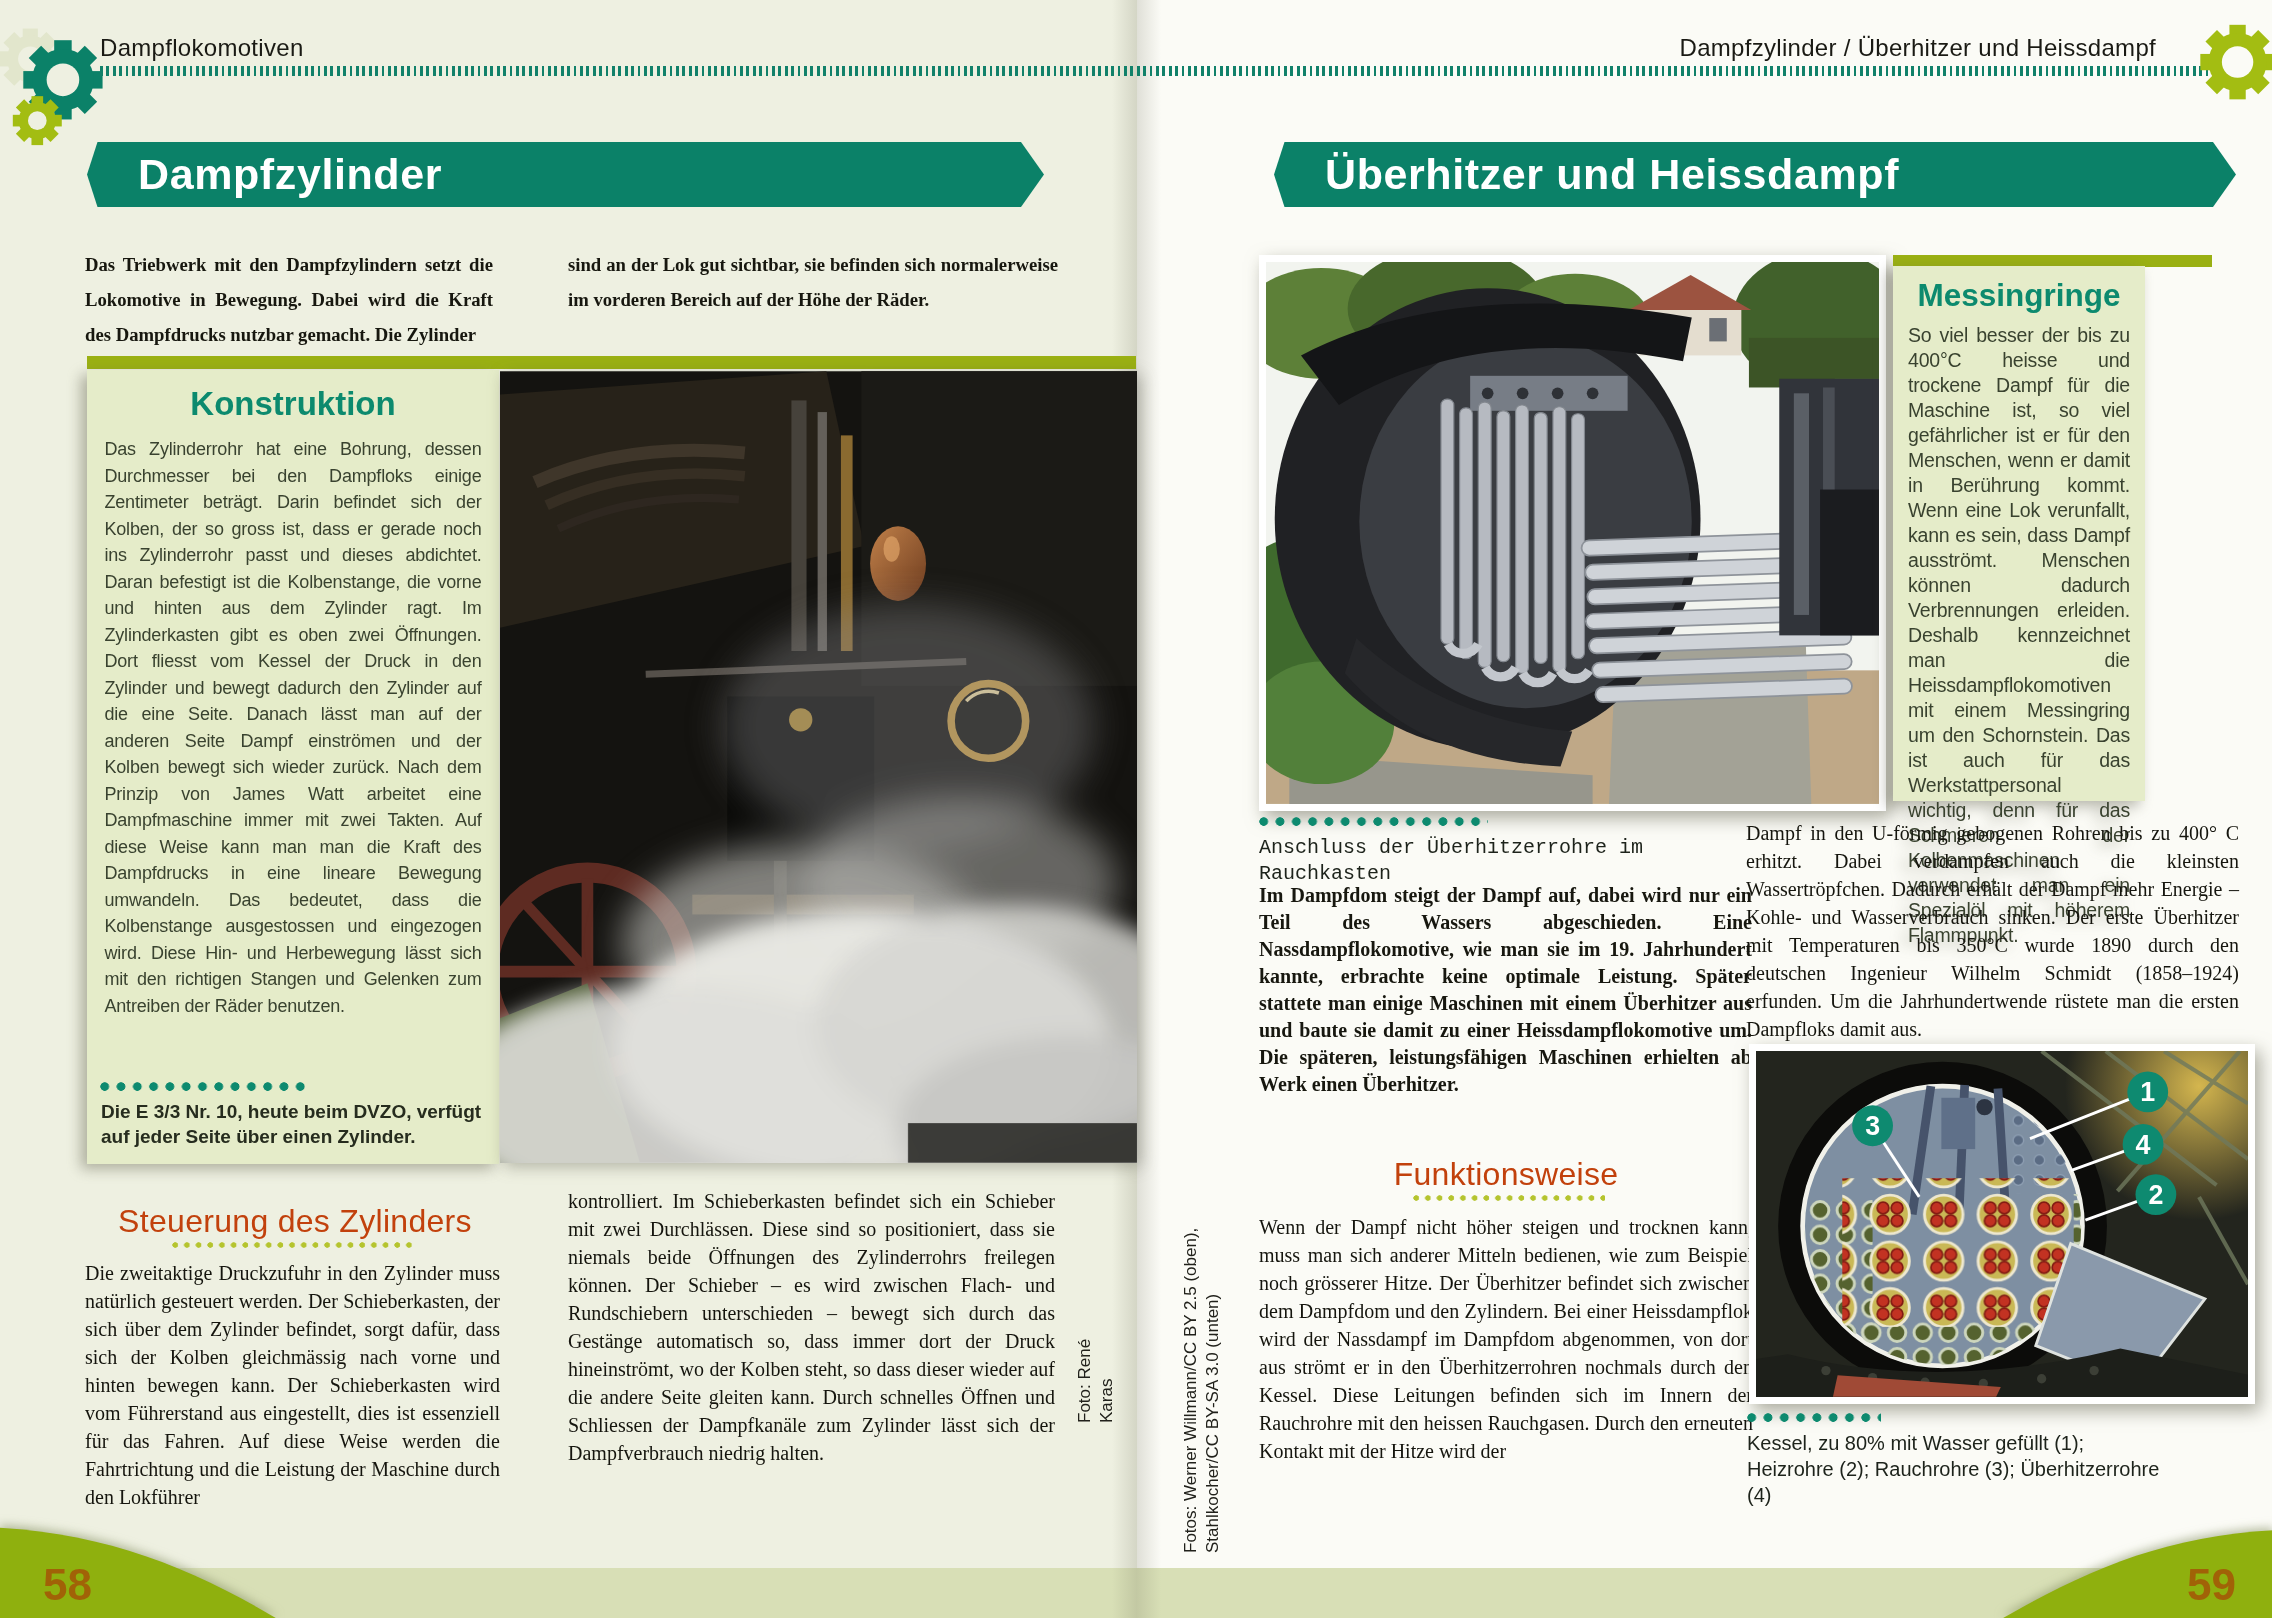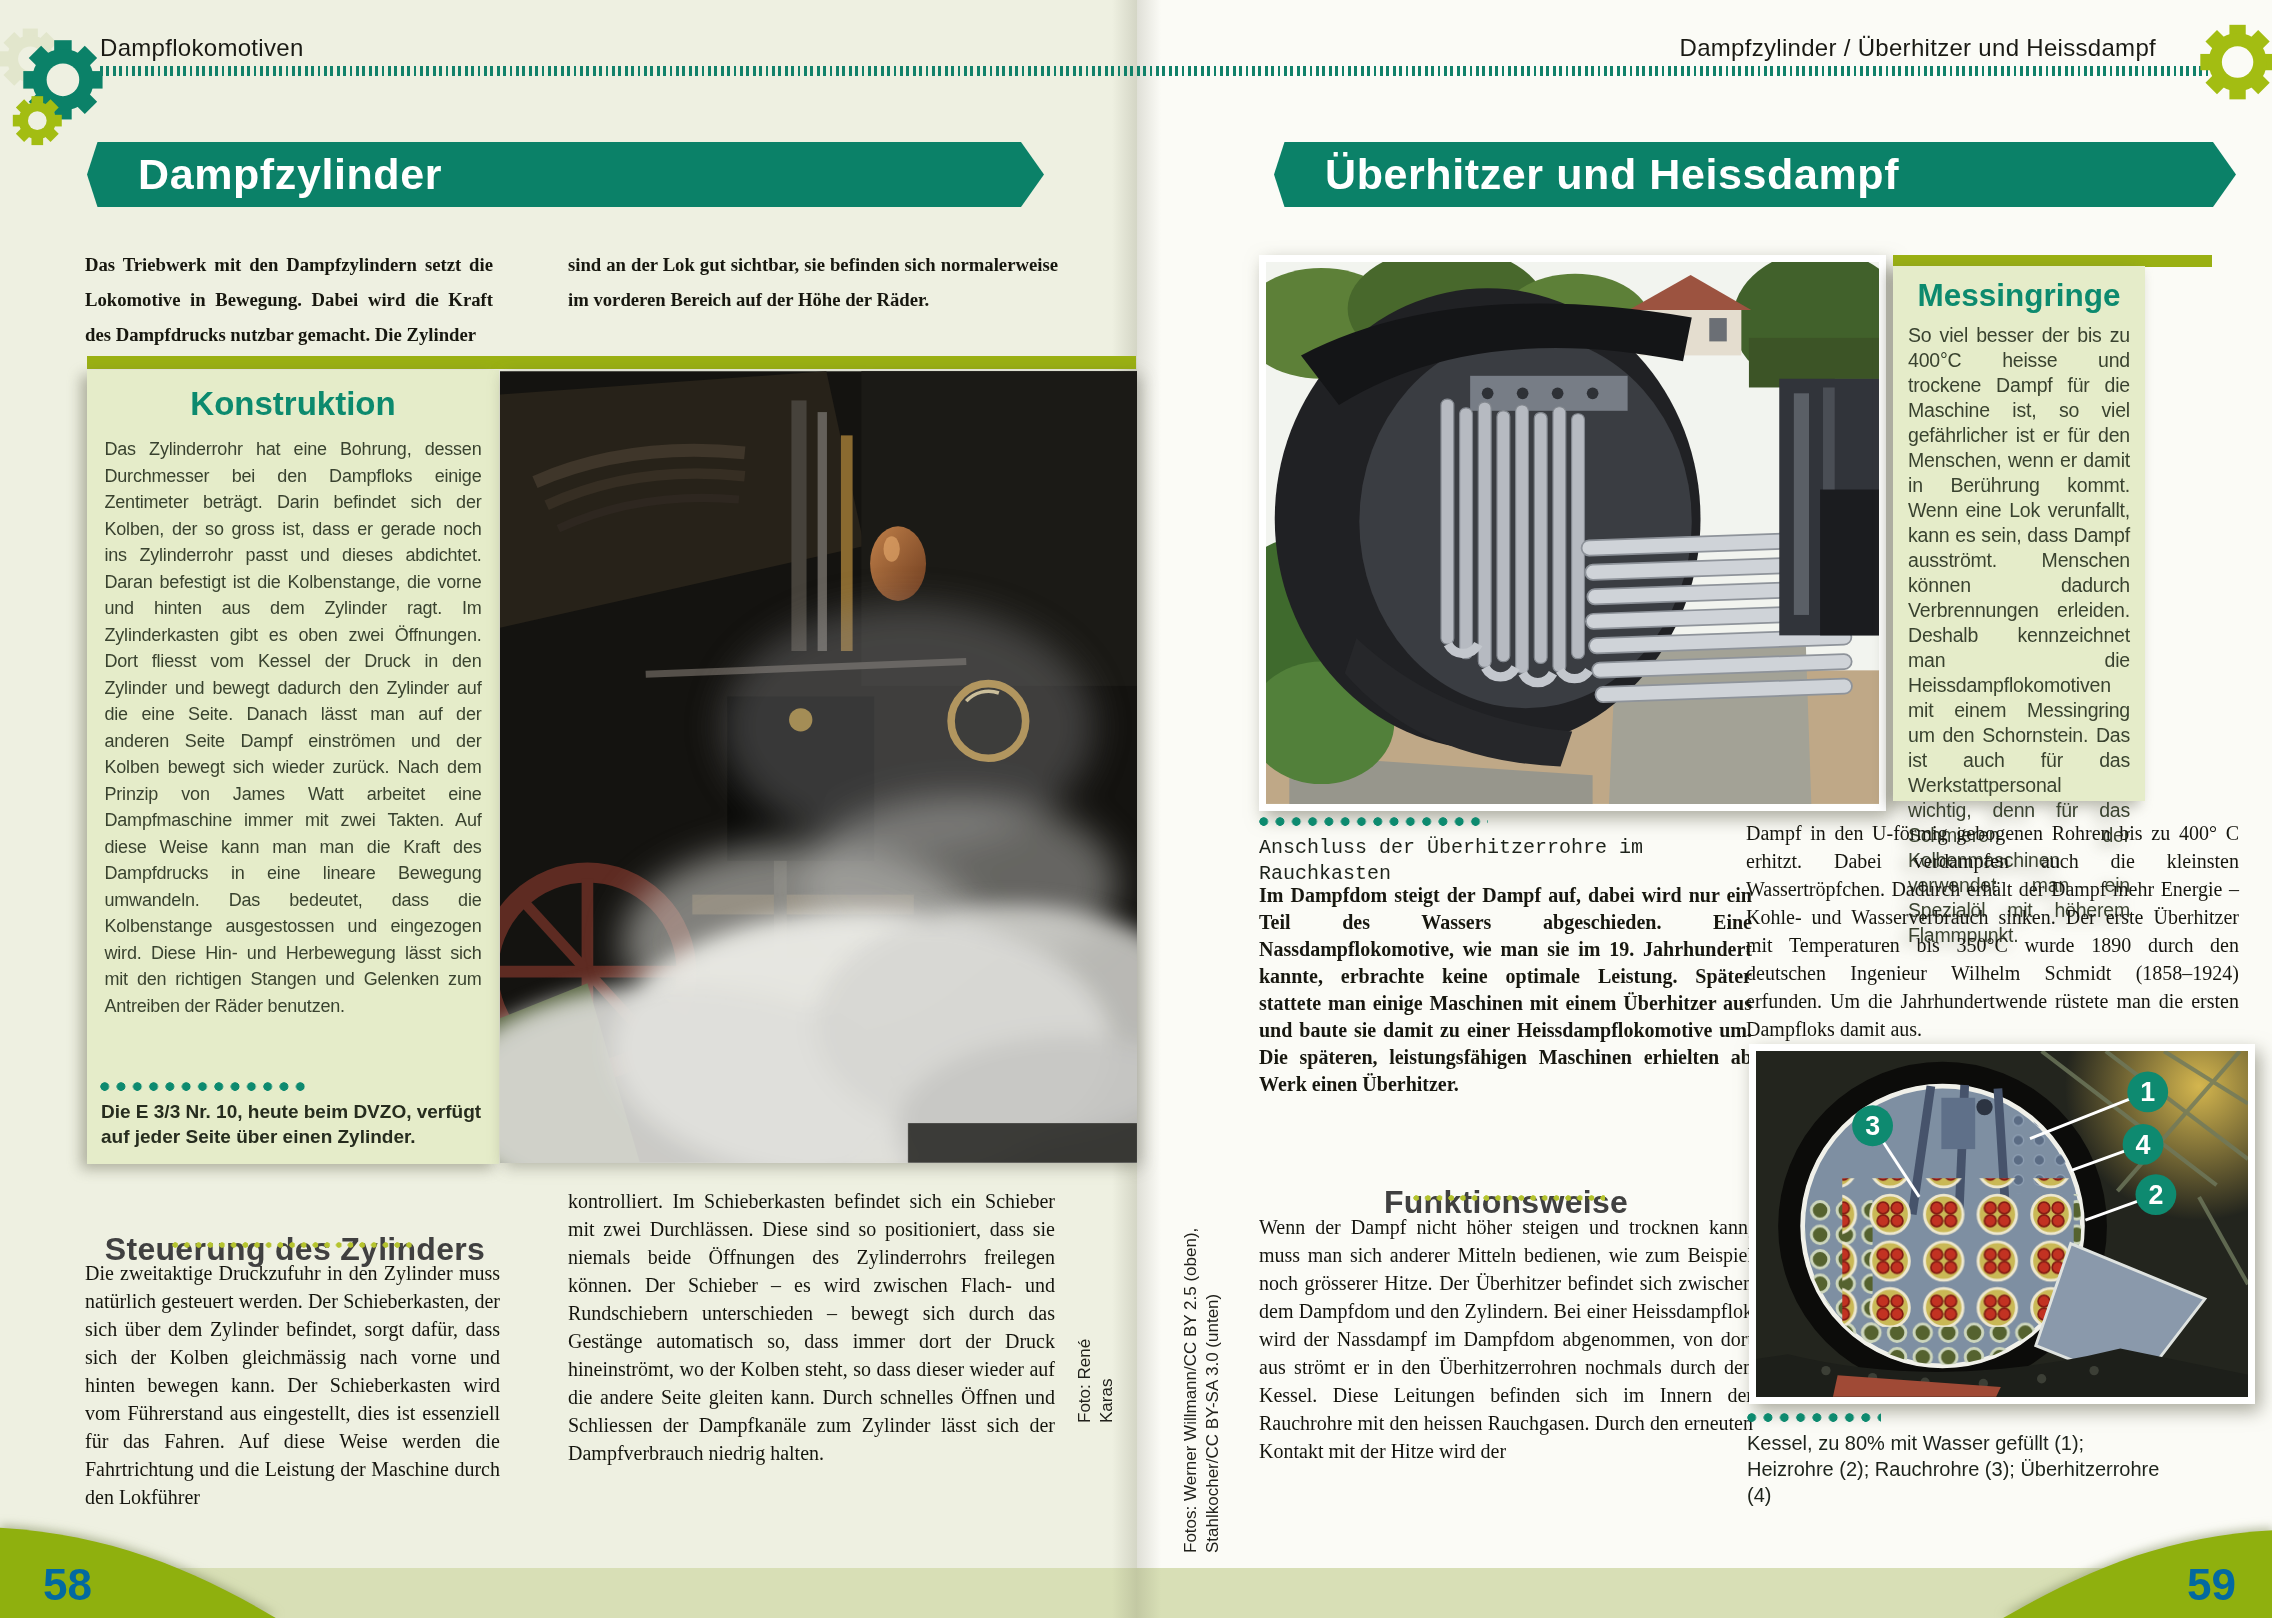--- a/index.html
+++ b/index.html
@@ -22,34 +22,34 @@
             filter:drop-shadow(0 3.5px 2.9px rgba(80,80,60,.40)); }
 
   .serif      { font-family:"Liberation Serif","DejaVu Serif",serif; font-size:20px; line-height:28px; color:#15150e; text-align:justify; }
   .serif-bold { font-family:"Liberation Serif","DejaVu Serif",serif; font-weight:700; font-size:18.7px; line-height:35px; color:#17170f; text-align:justify; }
 
   .limebar { background:#9ab013; }
   .greenbox { background:#e5ecc9; filter:drop-shadow(-5.2px 5.8px 7px rgba(95,95,75,.45)); display:flex; flex-direction:column; }
   .boxtitle { text-align:center; font-weight:700; color:#0c8a6e; }
   .boxbody  { color:#39422f; text-align:justify; }
 
-  .section-title { text-align:center; font-size:32px; font-weight:700; color:#404040; letter-spacing:0.3px;margin-top:28px; }
+  .section-title { text-align:center; font-size:32px; font-weight:400; color:#c2410c; letter-spacing:0.3px; }
 
   .dots-teal { height:9.3px; background-image:radial-gradient(circle at 4.7px 4.7px,#0d8a6f 4.1px,rgba(0,0,0,0) 4.7px);
                background-size:16.3px 9.3px; background-repeat:repeat-x; }
   .dots-lime { height:6.4px; background-image:radial-gradient(circle at 3.2px 3.2px,#b5c42e 2.6px,rgba(0,0,0,0) 3.2px);
                background-size:11.7px 6.4px; background-repeat:repeat-x; }
 
   .caption { font-size:20px; line-height:26px; color:#1d231b; }
 
   .vert-credit { transform:rotate(-90deg); transform-origin:center center; font-size:17px; line-height:22px;
                  color:#21211b; text-align:left; }
 
   .photo-frame { border:7px solid #ffffff; filter:drop-shadow(5.8px 7px 9.3px rgba(90,90,70,.5)); overflow:hidden; }
-  .pagenum { font-size:44px; font-weight:700; color:#0369a1; }
+  .pagenum { font-size:44px; font-weight:700; color:#a16207; }
 </style>
 </head>
 <body>
 
 <div class="abs page-left"></div>
 <div class="abs page-right"></div>
 <div class="abs bottom-strip" style="left:0;top:1568px;width:2273px;height:50px;background:#d8dfb6;"></div>
 <div class="abs gutter"></div>
 
 <svg class="abs" style="left:0;top:10.5px;" width="169" height="140" viewBox="0 0 290 240">

